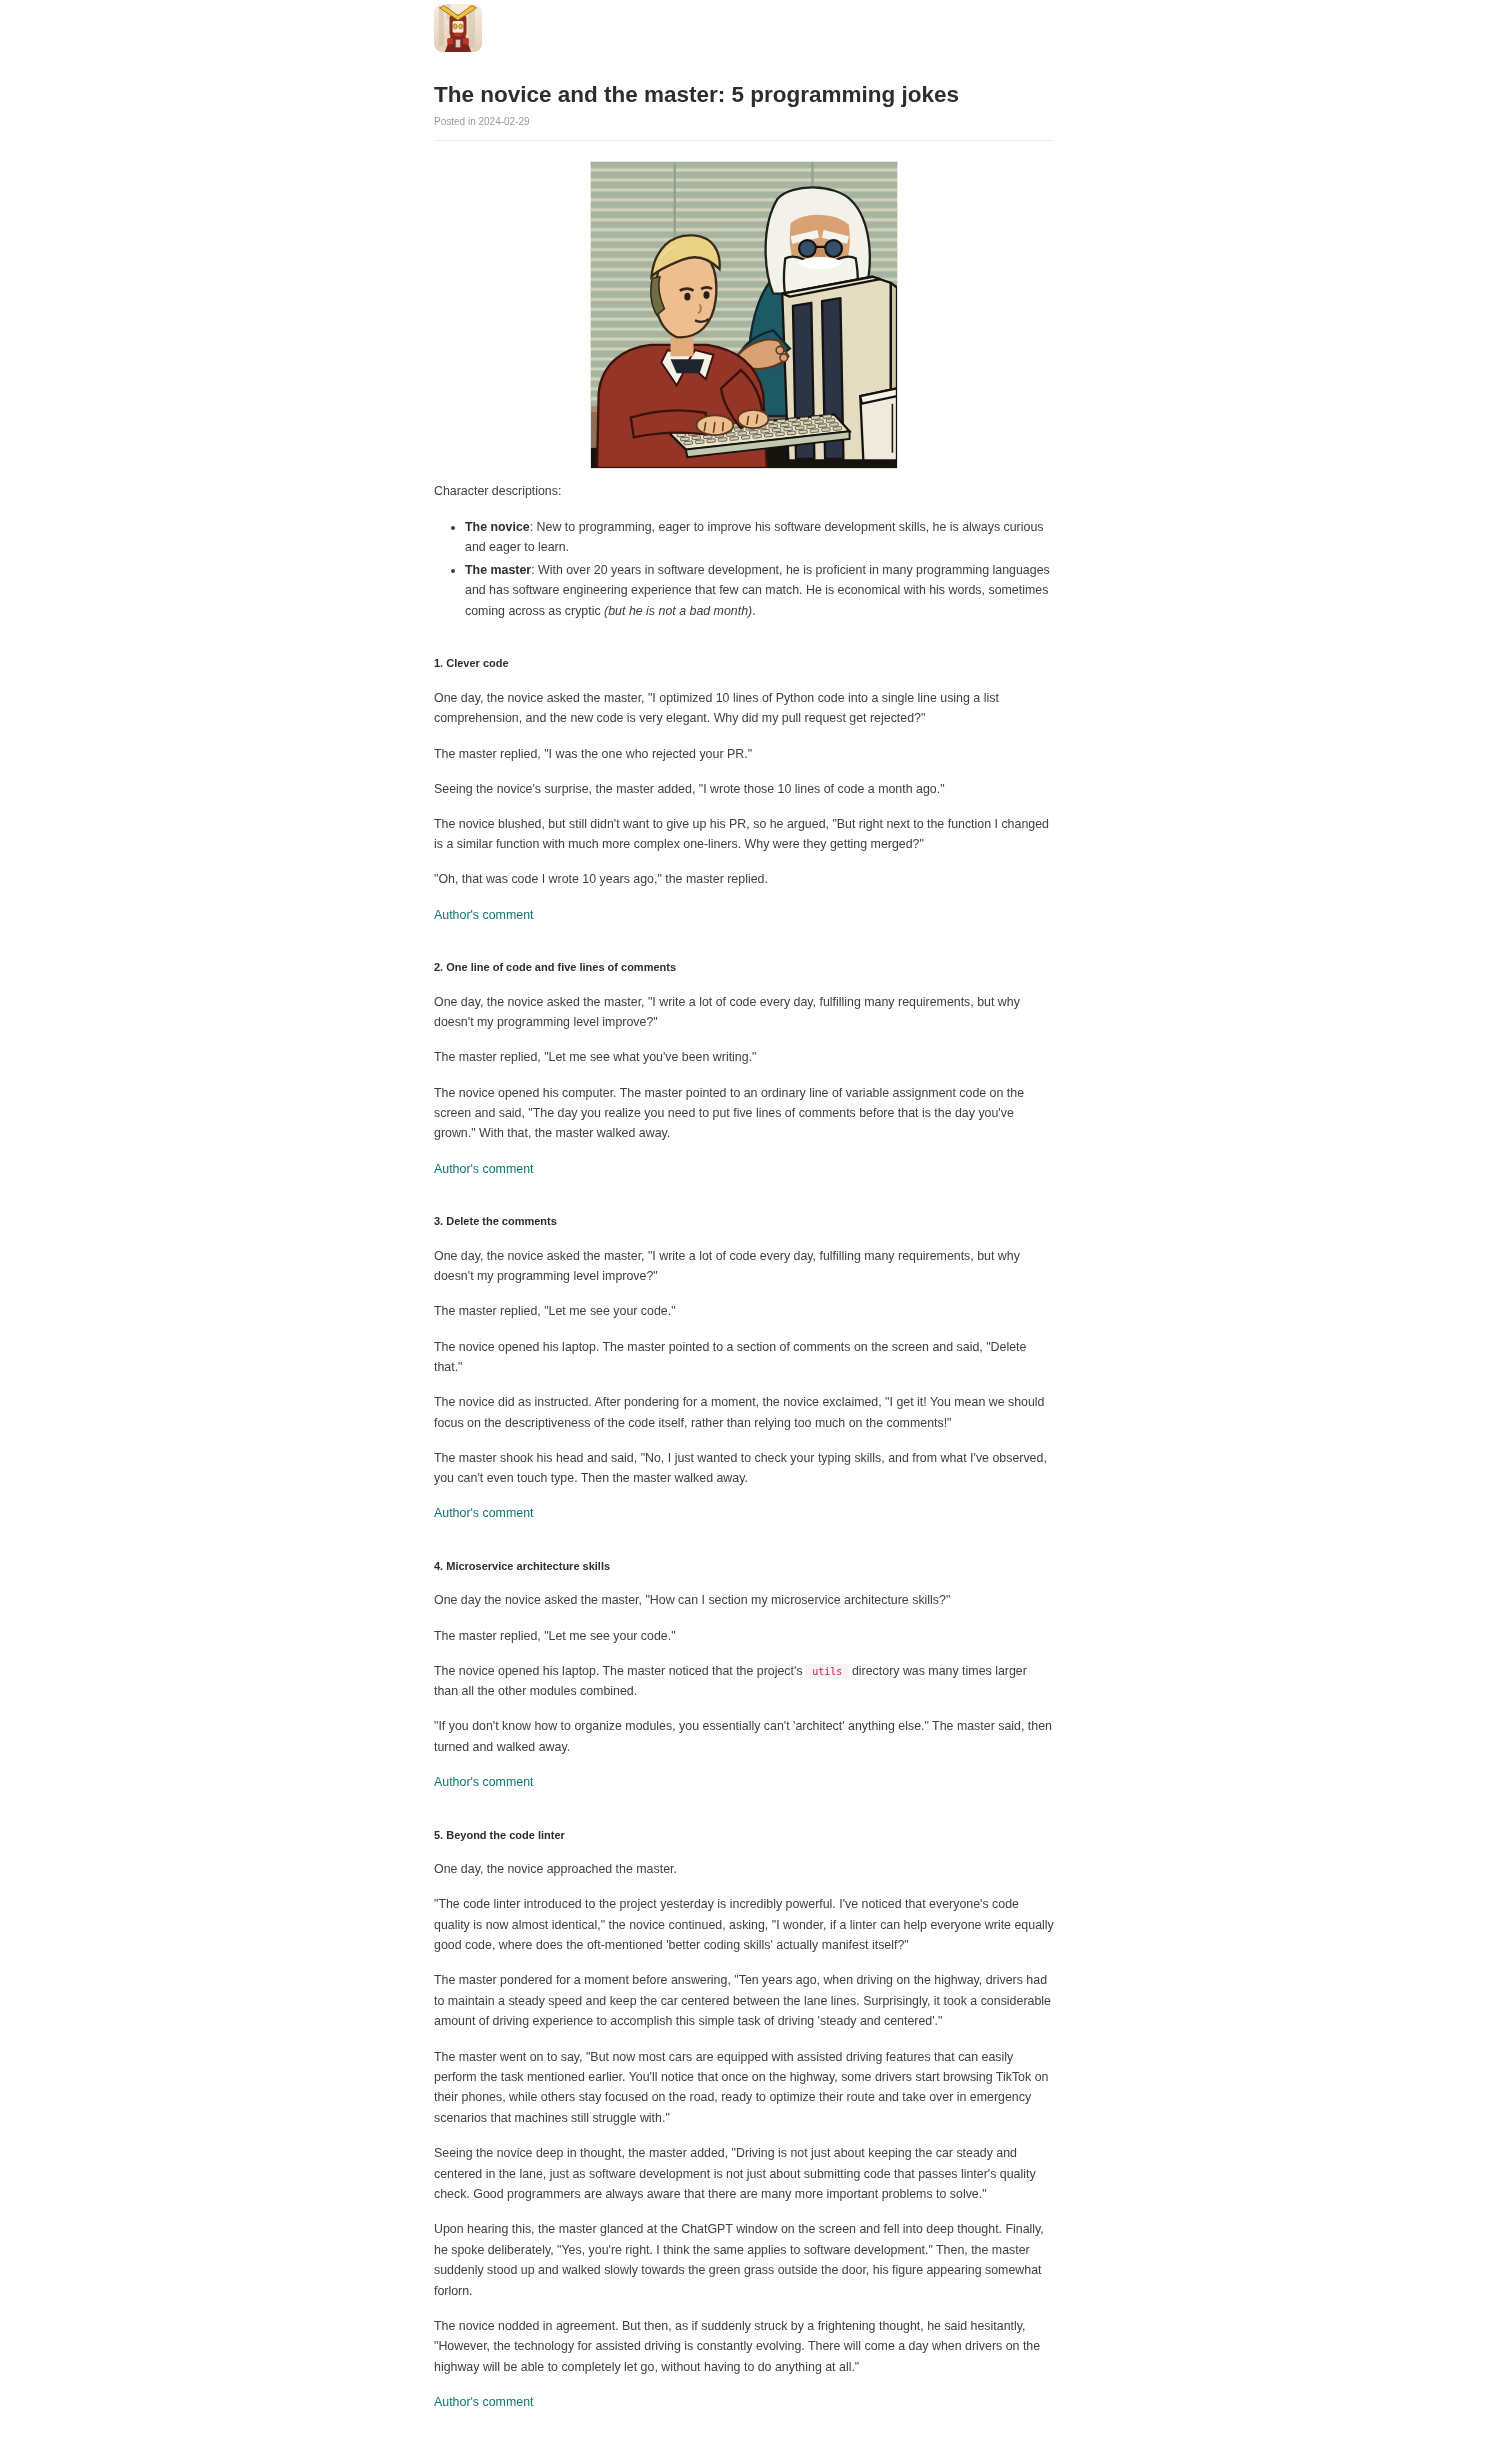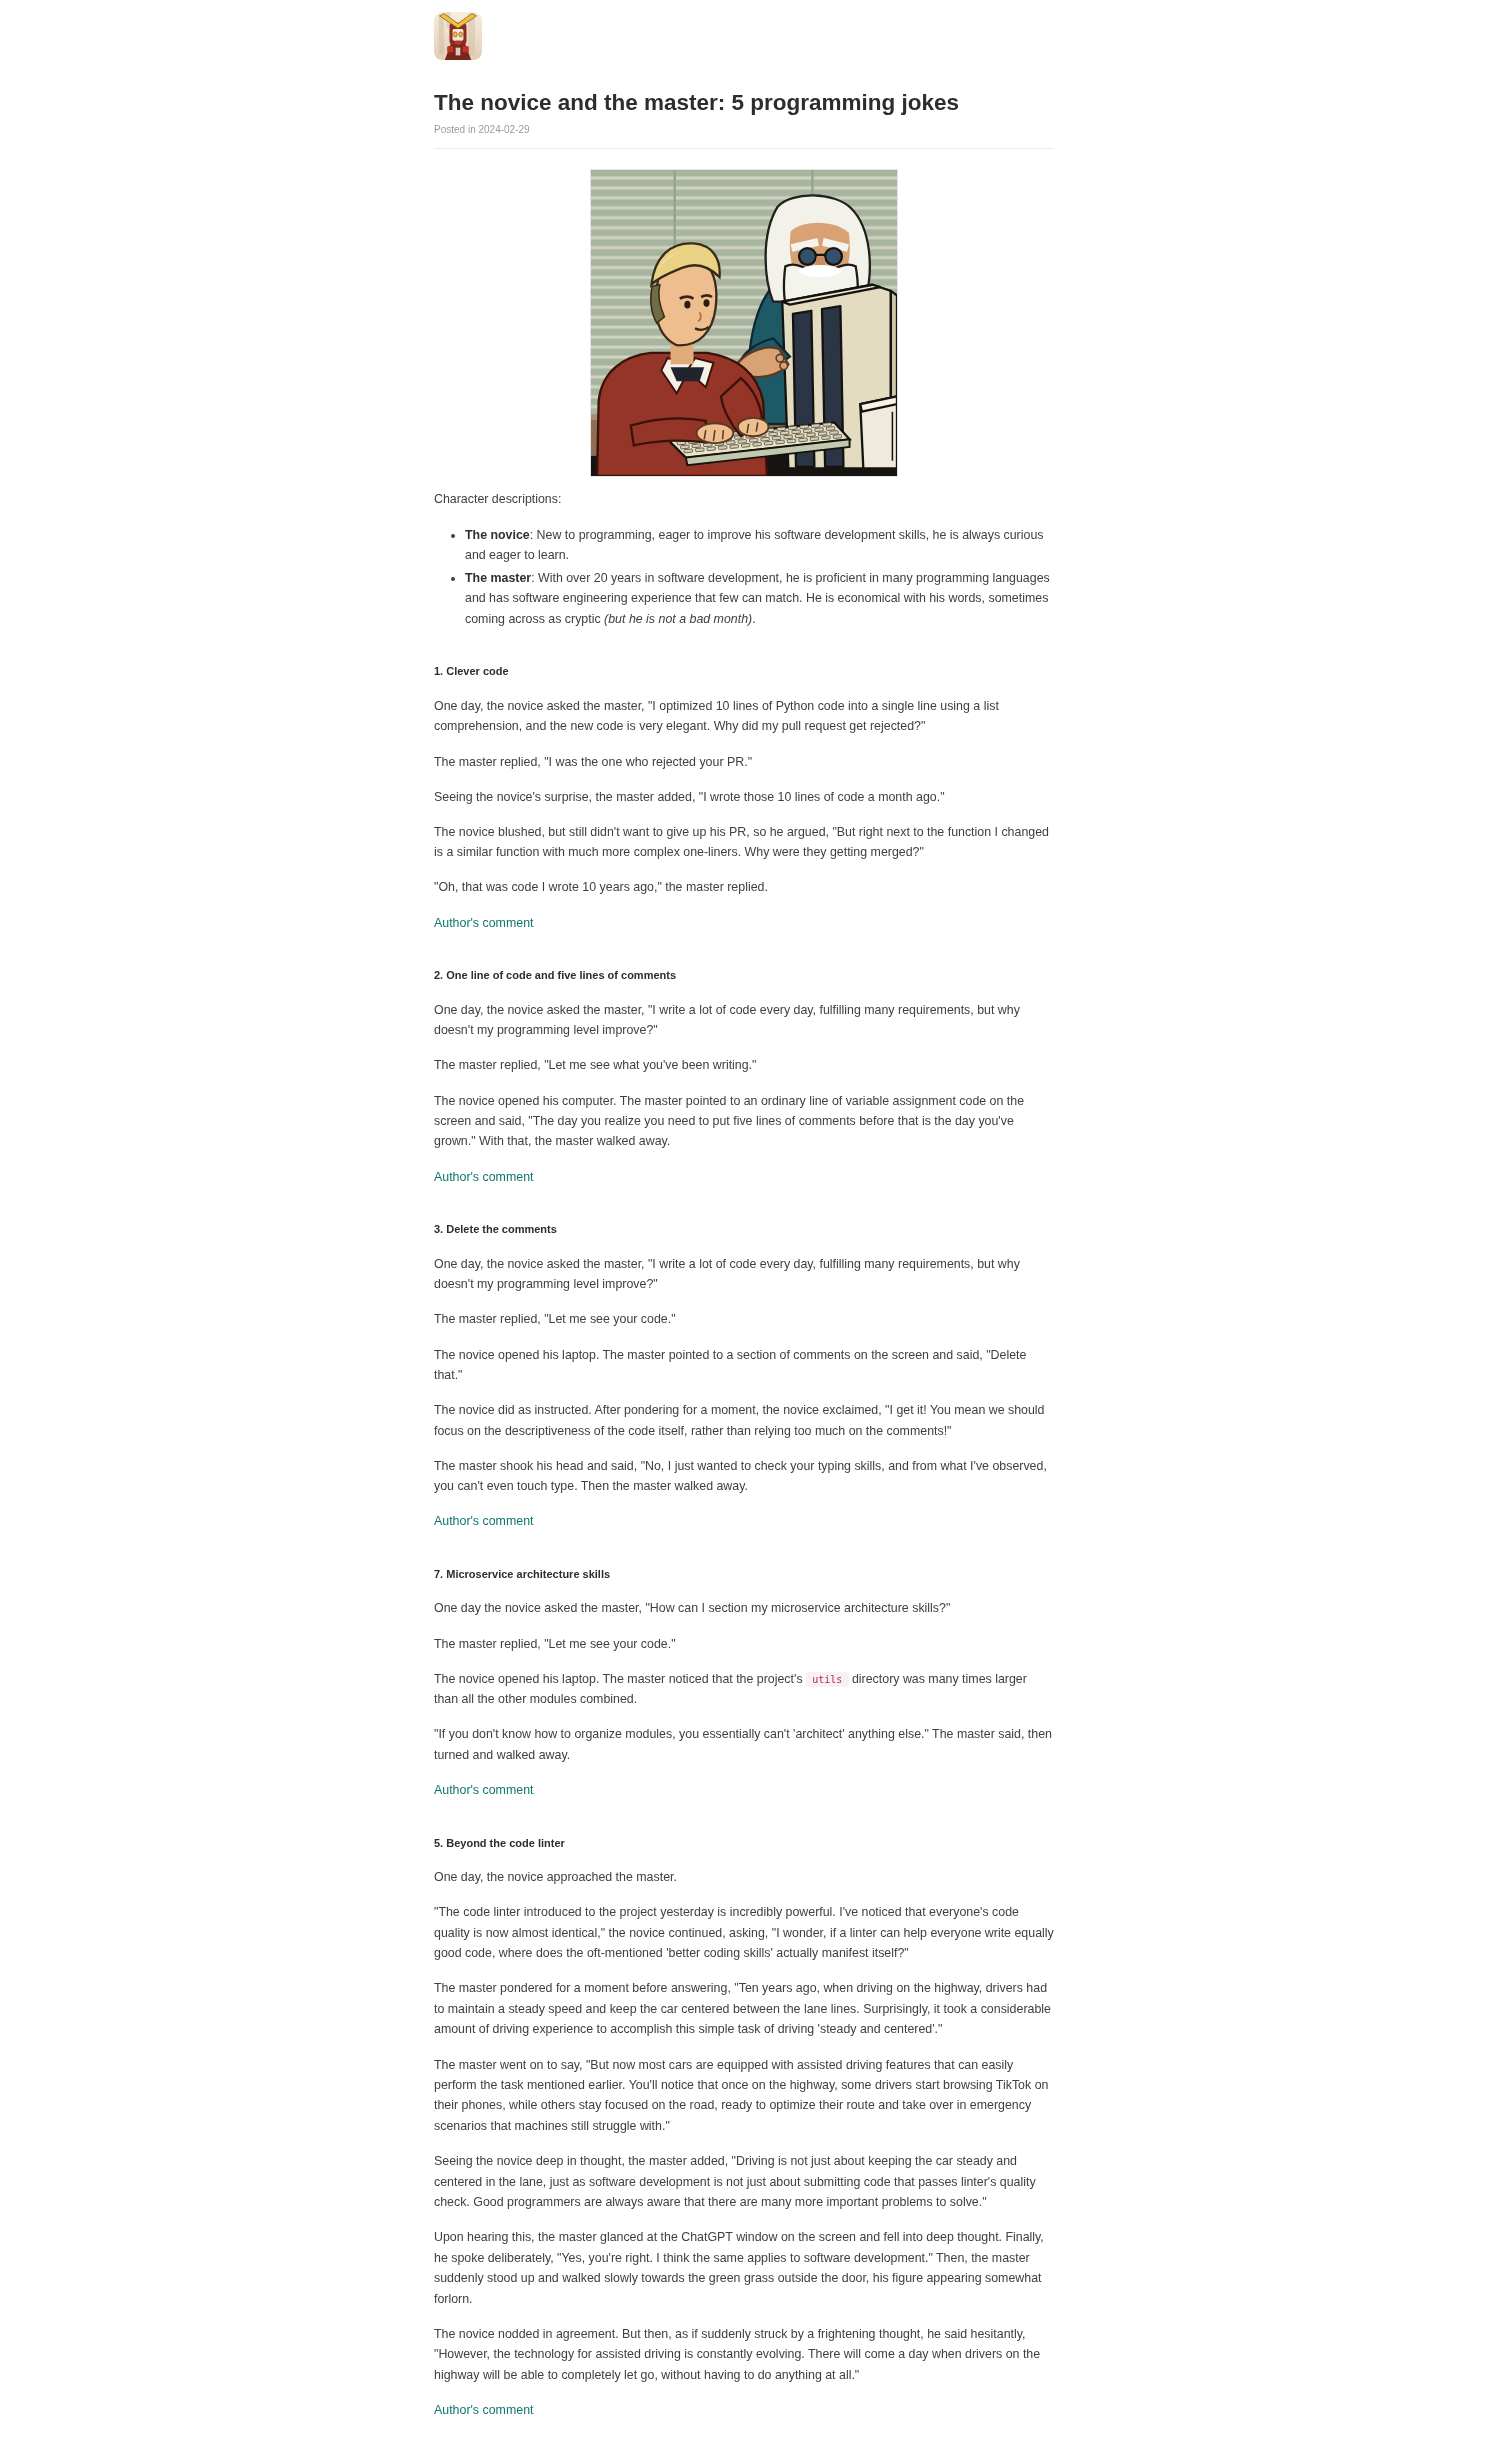--- a/index.html
+++ b/index.html
@@ -3,21 +3,21 @@
 <meta charset="utf-8">
 <style>
   * { box-sizing: border-box; }
   html, body { margin: 0; padding: 0; background: #ffffff; }
   body {
     color: #404040;
     font-family: "Liberation Sans", "DejaVu Sans", sans-serif;
     font-size: 12.4px;
     line-height: 1.65;
   }
-  .container { width: 620px; margin: 12px auto; }
+  .container { width: 620px; margin: 4px auto; }
 
   .logo-link { display: inline-block; line-height: 0; }
   .logo { width: 48px; height: 48px; border-radius: 7.8px; display: block; }
 
   h1.post-title {
     font-size: 22.5px; line-height: 1.25; color: #2d2d2d;
     font-weight: 700; margin: 23px 0 4.7px;
   }
   .posted { color: #9b9b9b; font-size: 10px; margin: 0 0 9.3px; }
   hr.head-divider { border: 0; border-top: 0.8px solid #ececec; margin: 0 0 20px; }
@@ -238,21 +238,21 @@
       <p>The master replied, "Let me see what you've been writing."</p>
       <p>The novice opened his computer. The master pointed to an ordinary line of variable assignment code on the screen and said, "The day you realize you need to put five lines of comments before that is the day you've grown." With that, the master walked away.</p>
       <p class="comment-p"><a href="#" class="comment-link">Author's comment</a></p>
       <h2 class="section-heading">3. Delete the comments</h2>
       <p>One day, the novice asked the master, "I write a lot of code every day, fulfilling many requirements, but why doesn't my programming level improve?"</p>
       <p>The master replied, "Let me see your code."</p>
       <p>The novice opened his laptop. The master pointed to a section of comments on the screen and said, "Delete that."</p>
       <p>The novice did as instructed. After pondering for a moment, the novice exclaimed, "I get it! You mean we should focus on the descriptiveness of the code itself, rather than relying too much on the comments!"</p>
       <p>The master shook his head and said, "No, I just wanted to check your typing skills, and from what I've observed, you can't even touch type. Then the master walked away.</p>
       <p class="comment-p"><a href="#" class="comment-link">Author's comment</a></p>
-      <h2 class="section-heading">7. Microservice architecture skills</h2>
+      <h2 class="section-heading">4. Microservice architecture skills</h2>
       <p>One day the novice asked the master, "How can I section my microservice architecture skills?"</p>
       <p>The master replied, "Let me see your code."</p>
       <p>The novice opened his laptop. The master noticed that the project's <code class="inline-code">utils</code> directory was many times larger than all the other modules combined.</p>
       <p>"If you don't know how to organize modules, you essentially can't 'architect' anything else." The master said, then turned and walked away.</p>
       <p class="comment-p"><a href="#" class="comment-link">Author's comment</a></p>
       <h2 class="section-heading">5. Beyond the code linter</h2>
       <p>One day, the novice approached the master.</p>
       <p>"The code linter introduced to the project yesterday is incredibly powerful. I've noticed that everyone's code quality is now almost identical," the novice continued, asking, "I wonder, if a linter can help everyone write equally good code, where does the oft-mentioned 'better coding skills' actually manifest itself?"</p>
       <p>The master pondered for a moment before answering, "Ten years ago, when driving on the highway, drivers had to maintain a steady speed and keep the car centered between the lane lines. Surprisingly, it took a considerable amount of driving experience to accomplish this simple task of driving 'steady and centered'."</p>
       <p>The master went on to say, "But now most cars are equipped with assisted driving features that can easily perform the task mentioned earlier. You'll notice that once on the highway, some drivers start browsing TikTok on their phones, while others stay focused on the road, ready to optimize their route and take over in emergency scenarios that machines still struggle with."</p>

